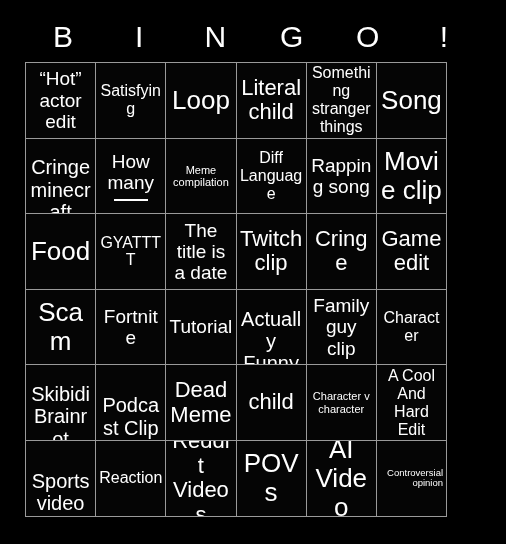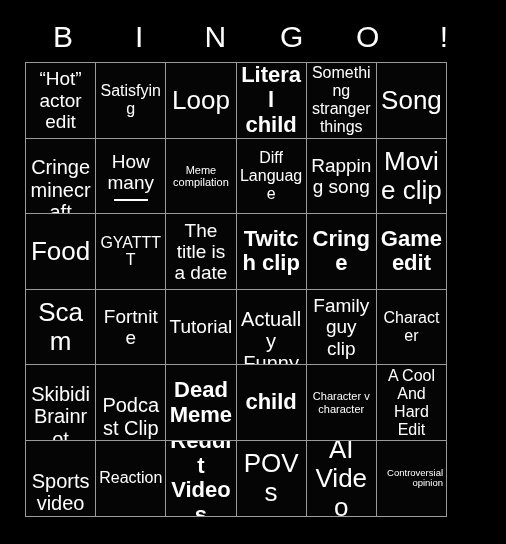--- a/index.html
+++ b/index.html
@@ -62,21 +62,21 @@
   }
   .cell-text {
     display: block;
     width: 100%;
     color: #ffffff;
     line-height: 1.12;
     word-wrap: break-word;
   }
   
   .s-xxl .cell-text { font-size: 26px; }
-  .s-xl  .cell-text { font-size: 22px; font-weight: bold; }
+  .s-xl  .cell-text { font-size: 22px; }
   .s-lg  .cell-text { font-size: 19px; }
   .s-md  .cell-text { font-size: 20px; margin-top: 28px; }
   .s-sm  .cell-text { font-size: 16px; }
   .s-xs  .cell-text { font-size: 11px; }
   .s-xxs .cell-text { font-size: 9.5px; text-align: right; }
   .blank-line {
     display: block;
     width: 34px;
     height: 0;
     margin: 5px auto 0 auto;

